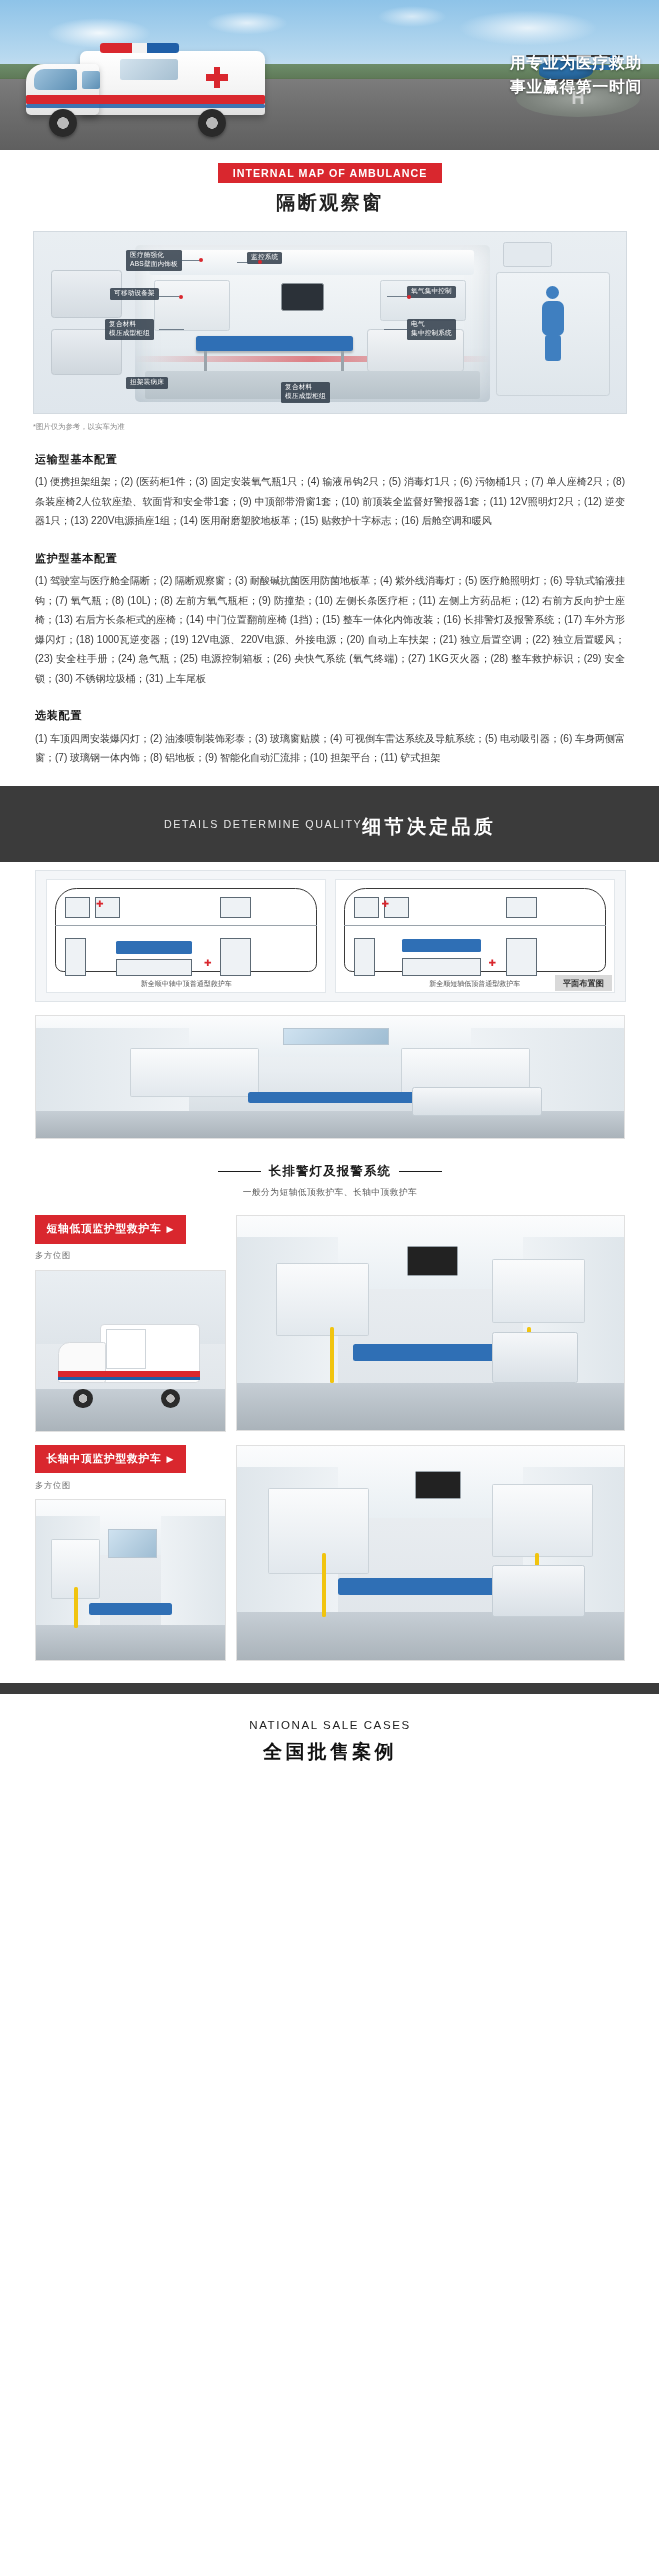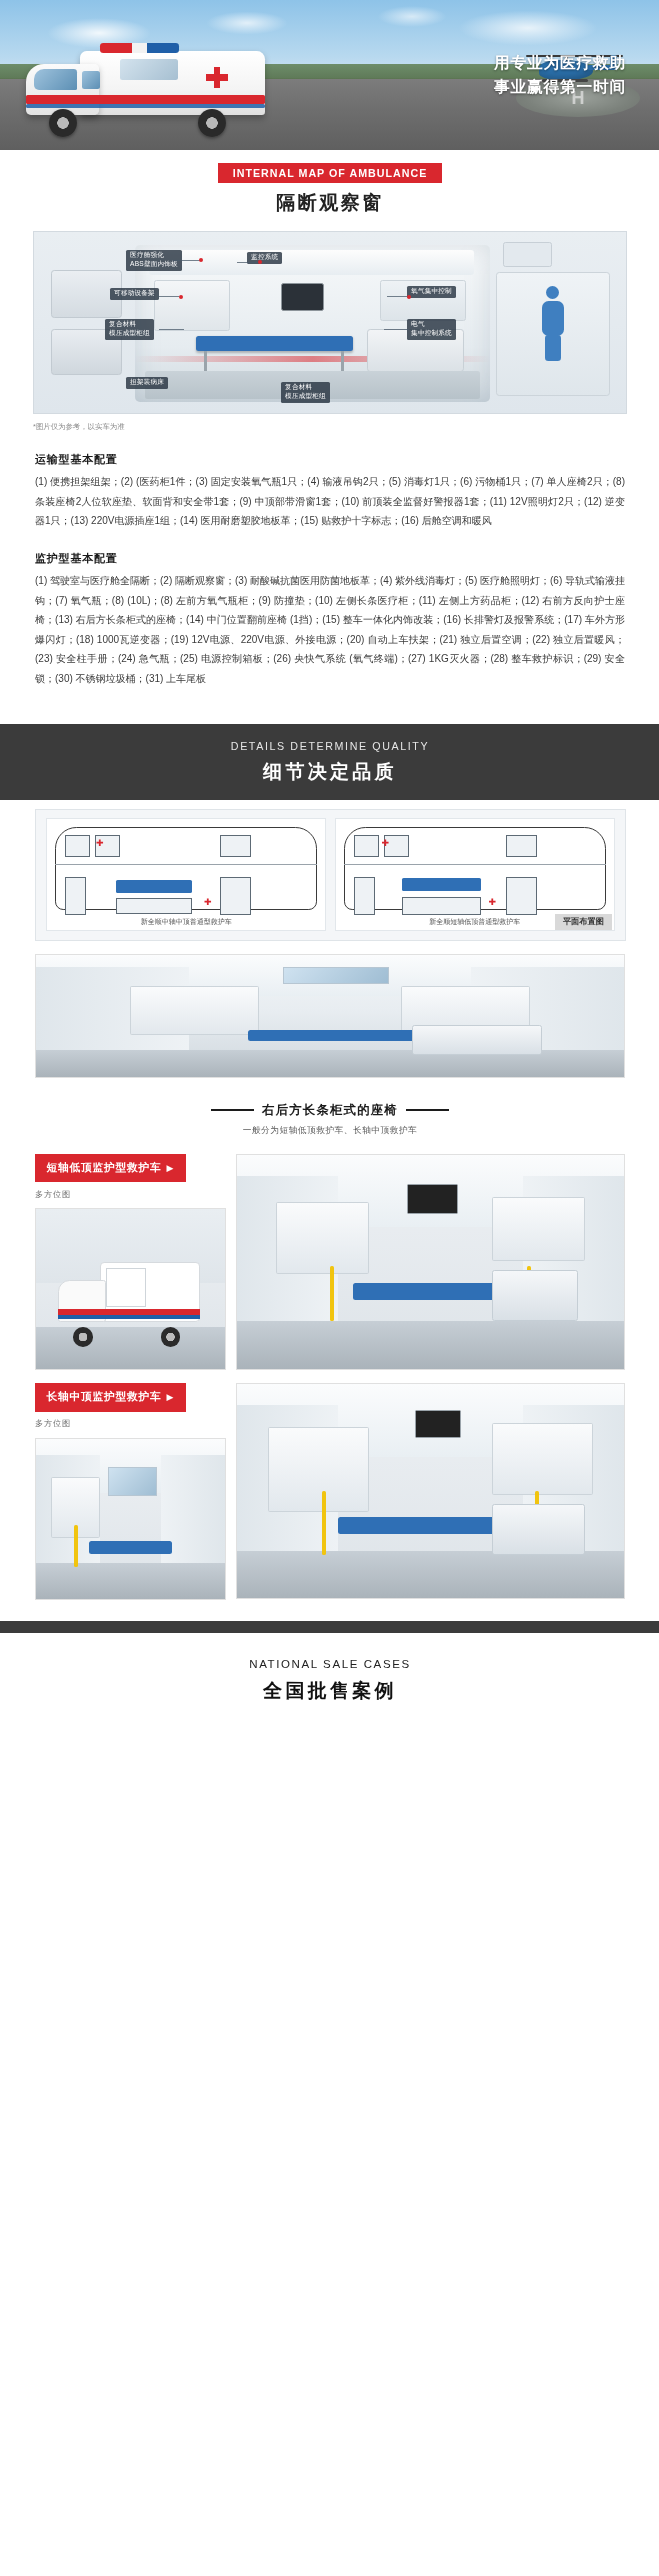--- a/index.html
+++ b/index.html
@@ -124,21 +124,21 @@
   .amb .cross:before { left: 7.4px; top: 0; width: 6.6px; height: 21.4px; }
   .amb .cross:after { left: 0; top: 7.4px; width: 21.4px; height: 6.6px; }
   .amb .wheel {
     position: absolute; top: 73px; width: 28px; height: 28px; border-radius: 50%;
     background: radial-gradient(circle at 50% 50%, #b9b9b9 0 28%, #2a2a2a 30% 100%);
     box-shadow: 0 1.6px 3.3px rgba(0,0,0,.4);
   }
   .amb .wheel.w1 { left: 28px; }
   .amb .wheel.w2 { left: 177px; }
   .hero-text {
-    position: absolute; right: 34px; top: 51px; text-align: left;
+    position: absolute; right: 18px; top: 51px; text-align: left;
     color: #ffffff; text-shadow: 0 0.8px 2.5px rgba(0,0,0,.45);
     font-weight: bold; line-height: 1.5; z-index: 5;
   }
   .hero-text .l1 { font-size: 15.7px; letter-spacing: 0.8px; }
   .hero-text .l2 { font-size: 15.7px; letter-spacing: 0.8px; }
 
   
   .sec-head {
     width: 660px; padding: 13px 0 8.2px; text-align: center; background: #fff;
   }
@@ -238,22 +238,22 @@
   .spec { width: 660px; padding: 8.2px 35px 0; }
   .spec h3 {
     font-size: 11px; font-weight: bold; color: #1a1a1a; margin: 11.5px 0 5.8px; letter-spacing: 0.8px;
   }
   .spec p {
     font-size: 10px; line-height: 1.95; color: #3a3a3a; text-align: justify;
   }
 
   
   .dark-band {
-    margin-top: 36px; width: 660px; height: 76px; background: #3b3b3b;
-    display: flex; flex-direction: column; align-items: center; justify-content: center;
+    margin-top: 18px; width: 660px; height: 76px; background: #3b3b3b;
+    display: flex; flex-direction: row; align-items: center; justify-content: center;
   }
   .dark-band .en { color: #e6e6e6; font-size: 10.7px; letter-spacing: 1.6px; }
   .dark-band .cn { color: #ffffff; font-size: 19px; font-weight: bold; letter-spacing: 3.3px; margin-top: 6.6px; }
 
   
   .rule-head { width: 660px; text-align: center; padding: 21.4px 0 3.3px; }
   .rule-head .title {
     display: inline-flex; align-items: center; gap: 8.2px;
     font-size: 12.4px; font-weight: bold; color: #1c1c1c; letter-spacing: 1.2px;
   }
@@ -438,20 +438,24 @@
   <div class="spec">
     <h3>运输型基本配置</h3>
     <p>(1) 便携担架组架；(2) (医药柜1件；(3) 固定安装氧气瓶1只；(4) 输液吊钩2只；(5) 消毒灯1只；(6) 污物桶1只；(7) 单人座椅2只；(8) 条装座椅2人位软座垫、软面背和安全带1套；(9) 中顶部带滑窗1套；(10) 前顶装全监督好警报器1套；(11) 12V照明灯2只；(12) 逆变器1只；(13) 220V电源插座1组；(14) 医用耐磨塑胶地板革；(15) 贴救护十字标志；(16) 后舱空调和暖风</p>
   </div>
 
   <div class="spec">
     <h3>监护型基本配置</h3>
     <p>(1) 驾驶室与医疗舱全隔断；(2) 隔断观察窗；(3) 耐酸碱抗菌医用防菌地板革；(4) 紫外线消毒灯；(5) 医疗舱照明灯；(6) 导轨式输液挂钩；(7) 氧气瓶；(8) (10L)；(8) 左前方氧气瓶柜；(9) 防撞垫；(10) 左侧长条医疗柜；(11) 左侧上方药品柜；(12) 右前方反向护士座椅；(13) 右后方长条柜式的座椅；(14) 中门位置翻前座椅 (1挡)；(15) 整车一体化内饰改装；(16) 长排警灯及报警系统；(17) 车外方形爆闪灯；(18) 1000瓦逆变器；(19) 12V电源、220V电源、外接电源；(20) 自动上车扶架；(21) 独立后置空调；(22) 独立后置暖风；(23) 安全柱手册；(24) 急气瓶；(25) 电源控制箱板；(26) 央快气系统 (氧气终端)；(27) 1KG灭火器；(28) 整车救护标识；(29) 安全锁；(30) 不锈钢垃圾桶；(31) 上车尾板</p>
   </div>
 
+  <div class="spec">
+    <h3>选装配置</h3>
+    <p>(1) 车顶四周安装爆闪灯；(2) 油漆喷制装饰彩泰；(3) 玻璃窗贴膜；(4) 可视倒车雷达系统及导航系统；(5) 电动吸引器；(6) 车身两侧富窗；(7) 玻璃钢一体内饰；(8) 铝地板；(9) 智能化自动汇流排；(10) 担架平台；(11) 铲式担架</p>
+  </div>
 
   <div class="dark-band">
     <div class="en">DETAILS DETERMINE QUALITY</div>
     <div class="cn">细节决定品质</div>
   </div>
 
 
   <div class="plan-wrap">
     <div class="plan">
 
@@ -499,21 +503,21 @@
         <div class="ph-cab" style="left:16%; top:26%; width:22%; height:40%;"></div>
         <div class="ph-cab" style="right:16%; top:26%; width:22%; height:40%;"></div>
         <div class="ph-stretcher" style="left:36%; top:62%; width:30%; height:9%;"></div>
         <div class="ph-seat" style="left:64%; top:58%; width:22%; height:24%;"></div>
         <div class="ph-win" style="left:42%; top:10%; width:18%; height:14%;"></div>
       </div>
     </div>
   </div>
 
   <div class="rule-head">
-    <div class="title">右后方长条柜式的座椅</div>
+    <div class="title">长排警灯及报警系统</div>
     <div class="sub">一般分为短轴低顶救护车、长轴中顶救护车</div>
   </div>
 
   <div class="photo-row">
     <div style="width:191px;">
       <div class="red-tag">
         <span>短轴低顶监护型救护车</span><span class="arrow">▶</span>
       </div>
       <div class="tag-sub">多方位图</div>
       <div class="photo ph-small" style="margin-top:8.2px; height:162px;">

